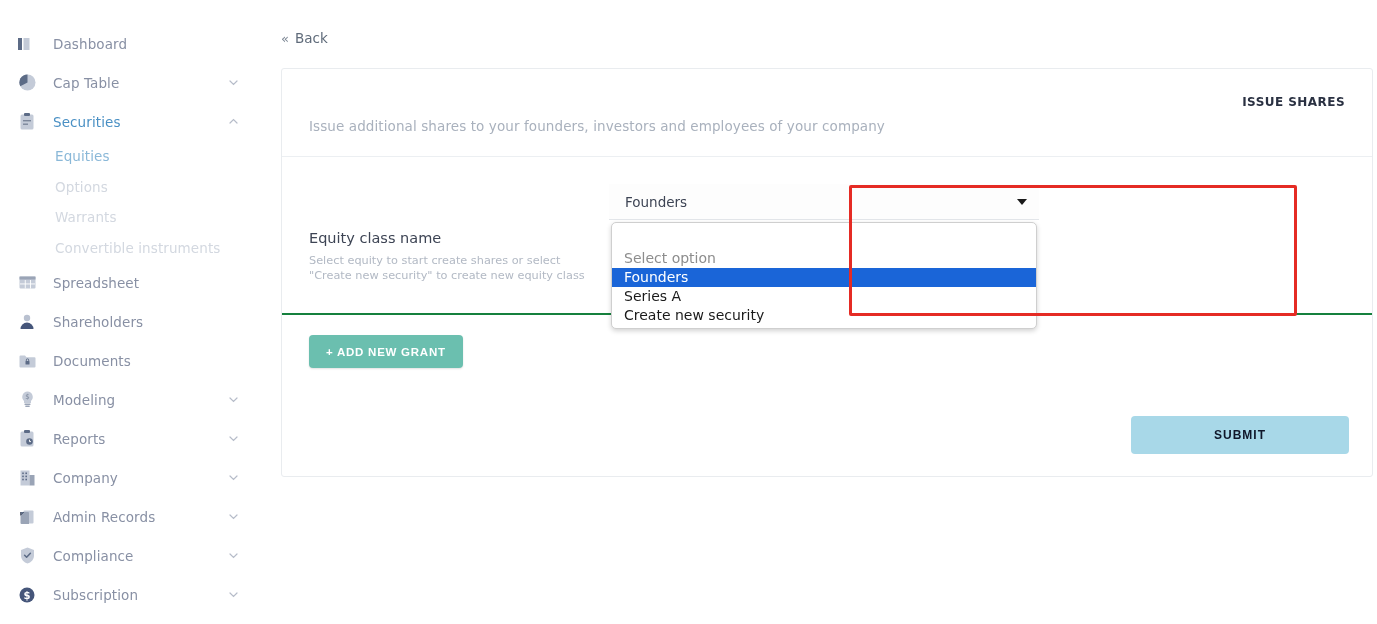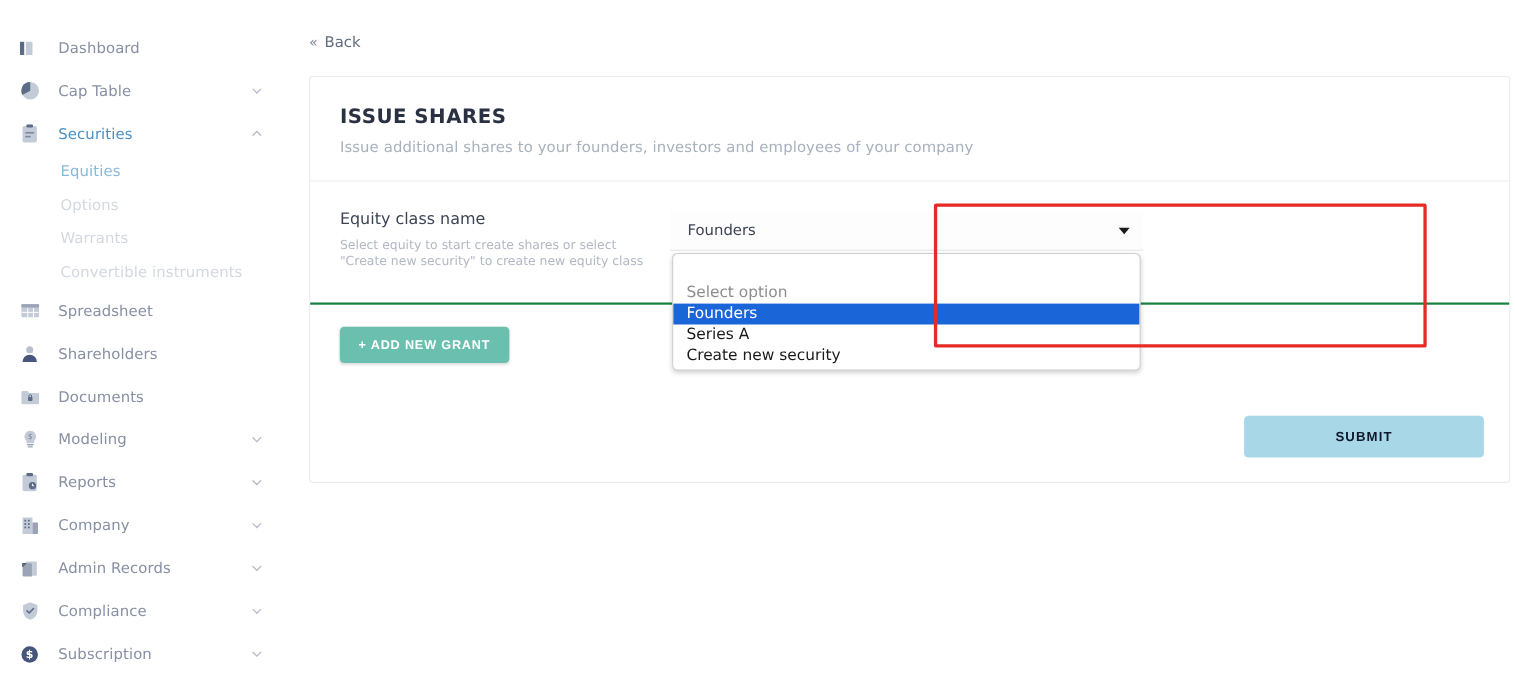--- a/index.html
+++ b/index.html
@@ -74,27 +74,27 @@
     font-size: 13.5px; color: #5f6b7a; cursor: pointer;
     margin-bottom: 22px;
   }
   .back-chev { color: #7b8694; font-size: 13px; }
   .card-inner {
     background: #fff; border: 1px solid #e9ecef; border-radius: 3px;
   }
   .sec { padding: 26px 27px 22px 27px; }
 
   .hdr-title {
-    font-size: 18px; font-weight: bold; color: #2a3142;
-    letter-spacing: .45px; margin-bottom: 9px;
+    font-size: 12px; font-weight: bold; color: #2a3142;
+    letter-spacing: .45px; margin-bottom: 9px; text-align: right;
   }
   .hdr-sub { font-size: 13.5px; color: #a9b1bd; letter-spacing: .1px; }
 
   .field-row { display: flex; align-items: flex-start; padding: 25px 27px 30px 27px; }
-  .field-labels { width: 300px; flex: 0 0 300px; padding-top: 2px; }
+  .field-labels { width: 300px; flex: 0 0 300px; padding-top: 2px; margin-top: 46px; }
   .field-title { font-size: 14.5px; color: #3d4454; margin-bottom: 7px; }
   .field-help { font-size: 11.3px; color: #b2b9c4; line-height: 15px; }
 
   .select-area { position: relative; width: 430px; padding-top: 2px; }
   .select-box {
     height: 36px; background: #fdfdfd;
     border-bottom: 1px solid #e3e6ea;
     display: flex; align-items: center;
     padding: 0 12px 0 16px; cursor: pointer;
   }

